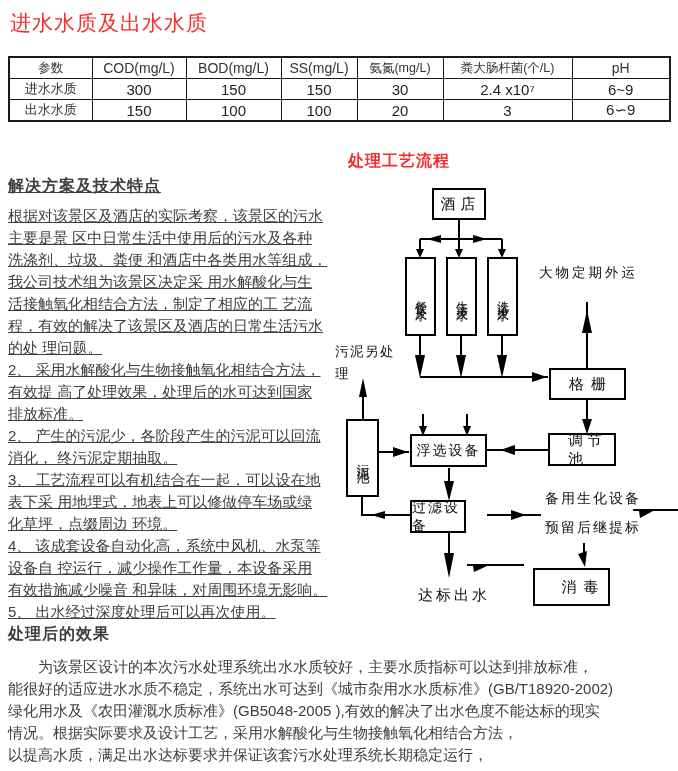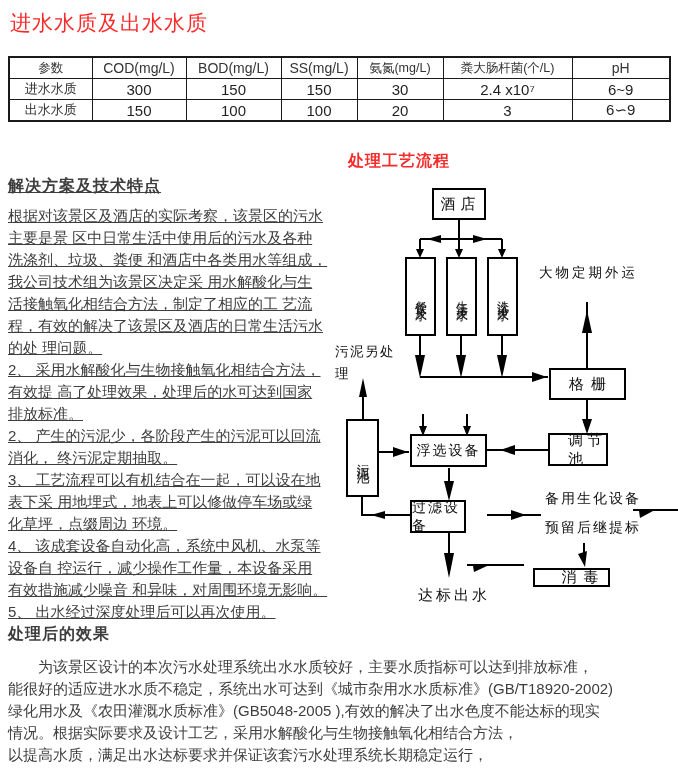--- a/index.html
+++ b/index.html
@@ -174,25 +174,25 @@
     </g>
   </svg>
 
   <div class="dbox" style="left:97px;top:38px;width:54px;height:32px;font-size:15px;letter-spacing:5px;padding-left:3px;">酒店</div>
 
   <div class="dbox vtext" style="left:70px;top:107px;width:31px;height:79px;">餐饮废水</div>
   <div class="dbox vtext" style="left:111px;top:107px;width:31px;height:79px;">生活废水</div>
   <div class="dbox vtext" style="left:152px;top:107px;width:31px;height:79px;">洗浴废水</div>
 
   <div class="dbox" style="left:214px;top:218px;width:77px;height:32px;font-size:15px;letter-spacing:7px;padding-left:7px;">格栅</div>
-  <div class="dbox" style="left:213px;top:283px;width:60px;height:33px;font-size:15px;letter-spacing:4px;padding-left:18px;">调节池</div>
+  <div class="dbox" style="left:213px;top:283px;width:68px;height:33px;font-size:15px;letter-spacing:4px;padding-left:18px;">调节池</div>
   <div class="dbox" style="left:75px;top:284px;width:77px;height:33px;font-size:14px;letter-spacing:2px;">浮选设备</div>
   <div class="dbox vtext" style="left:11px;top:269px;width:33px;height:78px;font-size:13px;">污泥池</div>
   <div class="dbox" style="left:75px;top:350px;width:56px;height:33px;font-size:14px;letter-spacing:2px;">过滤设备</div>
-  <div class="dbox" style="left:198px;top:418px;width:77px;height:19px;font-size:15px;letter-spacing:7px;padding-left:24px;">消毒</div>
+  <div class="dbox" style="left:198px;top:418px;width:77px;height:38px;font-size:15px;letter-spacing:7px;padding-left:24px;">消毒</div>
 
   <div class="dlabel" style="left:204px;top:114px;font-size:13.5px;letter-spacing:3px;">大物定期外运</div>
   <div class="dlabel" style="left:0px;top:191px;width:64px;font-size:13.5px;letter-spacing:1.5px;line-height:22px;white-space:normal;">污泥另处理</div>
   <div class="dlabel" style="left:210px;top:340px;font-size:14px;letter-spacing:2px;text-align:right;">备用生化设备</div>
   <div class="dlabel" style="left:210px;top:369px;font-size:14px;letter-spacing:2px;">预留后继提标</div>
   <div class="dlabel" style="left:83px;top:436px;font-size:15px;letter-spacing:3px;">达标出水</div>
 </div>
 
 <div class="bottom-sec">
   <div class="sec-head">处理后的效果</div>

